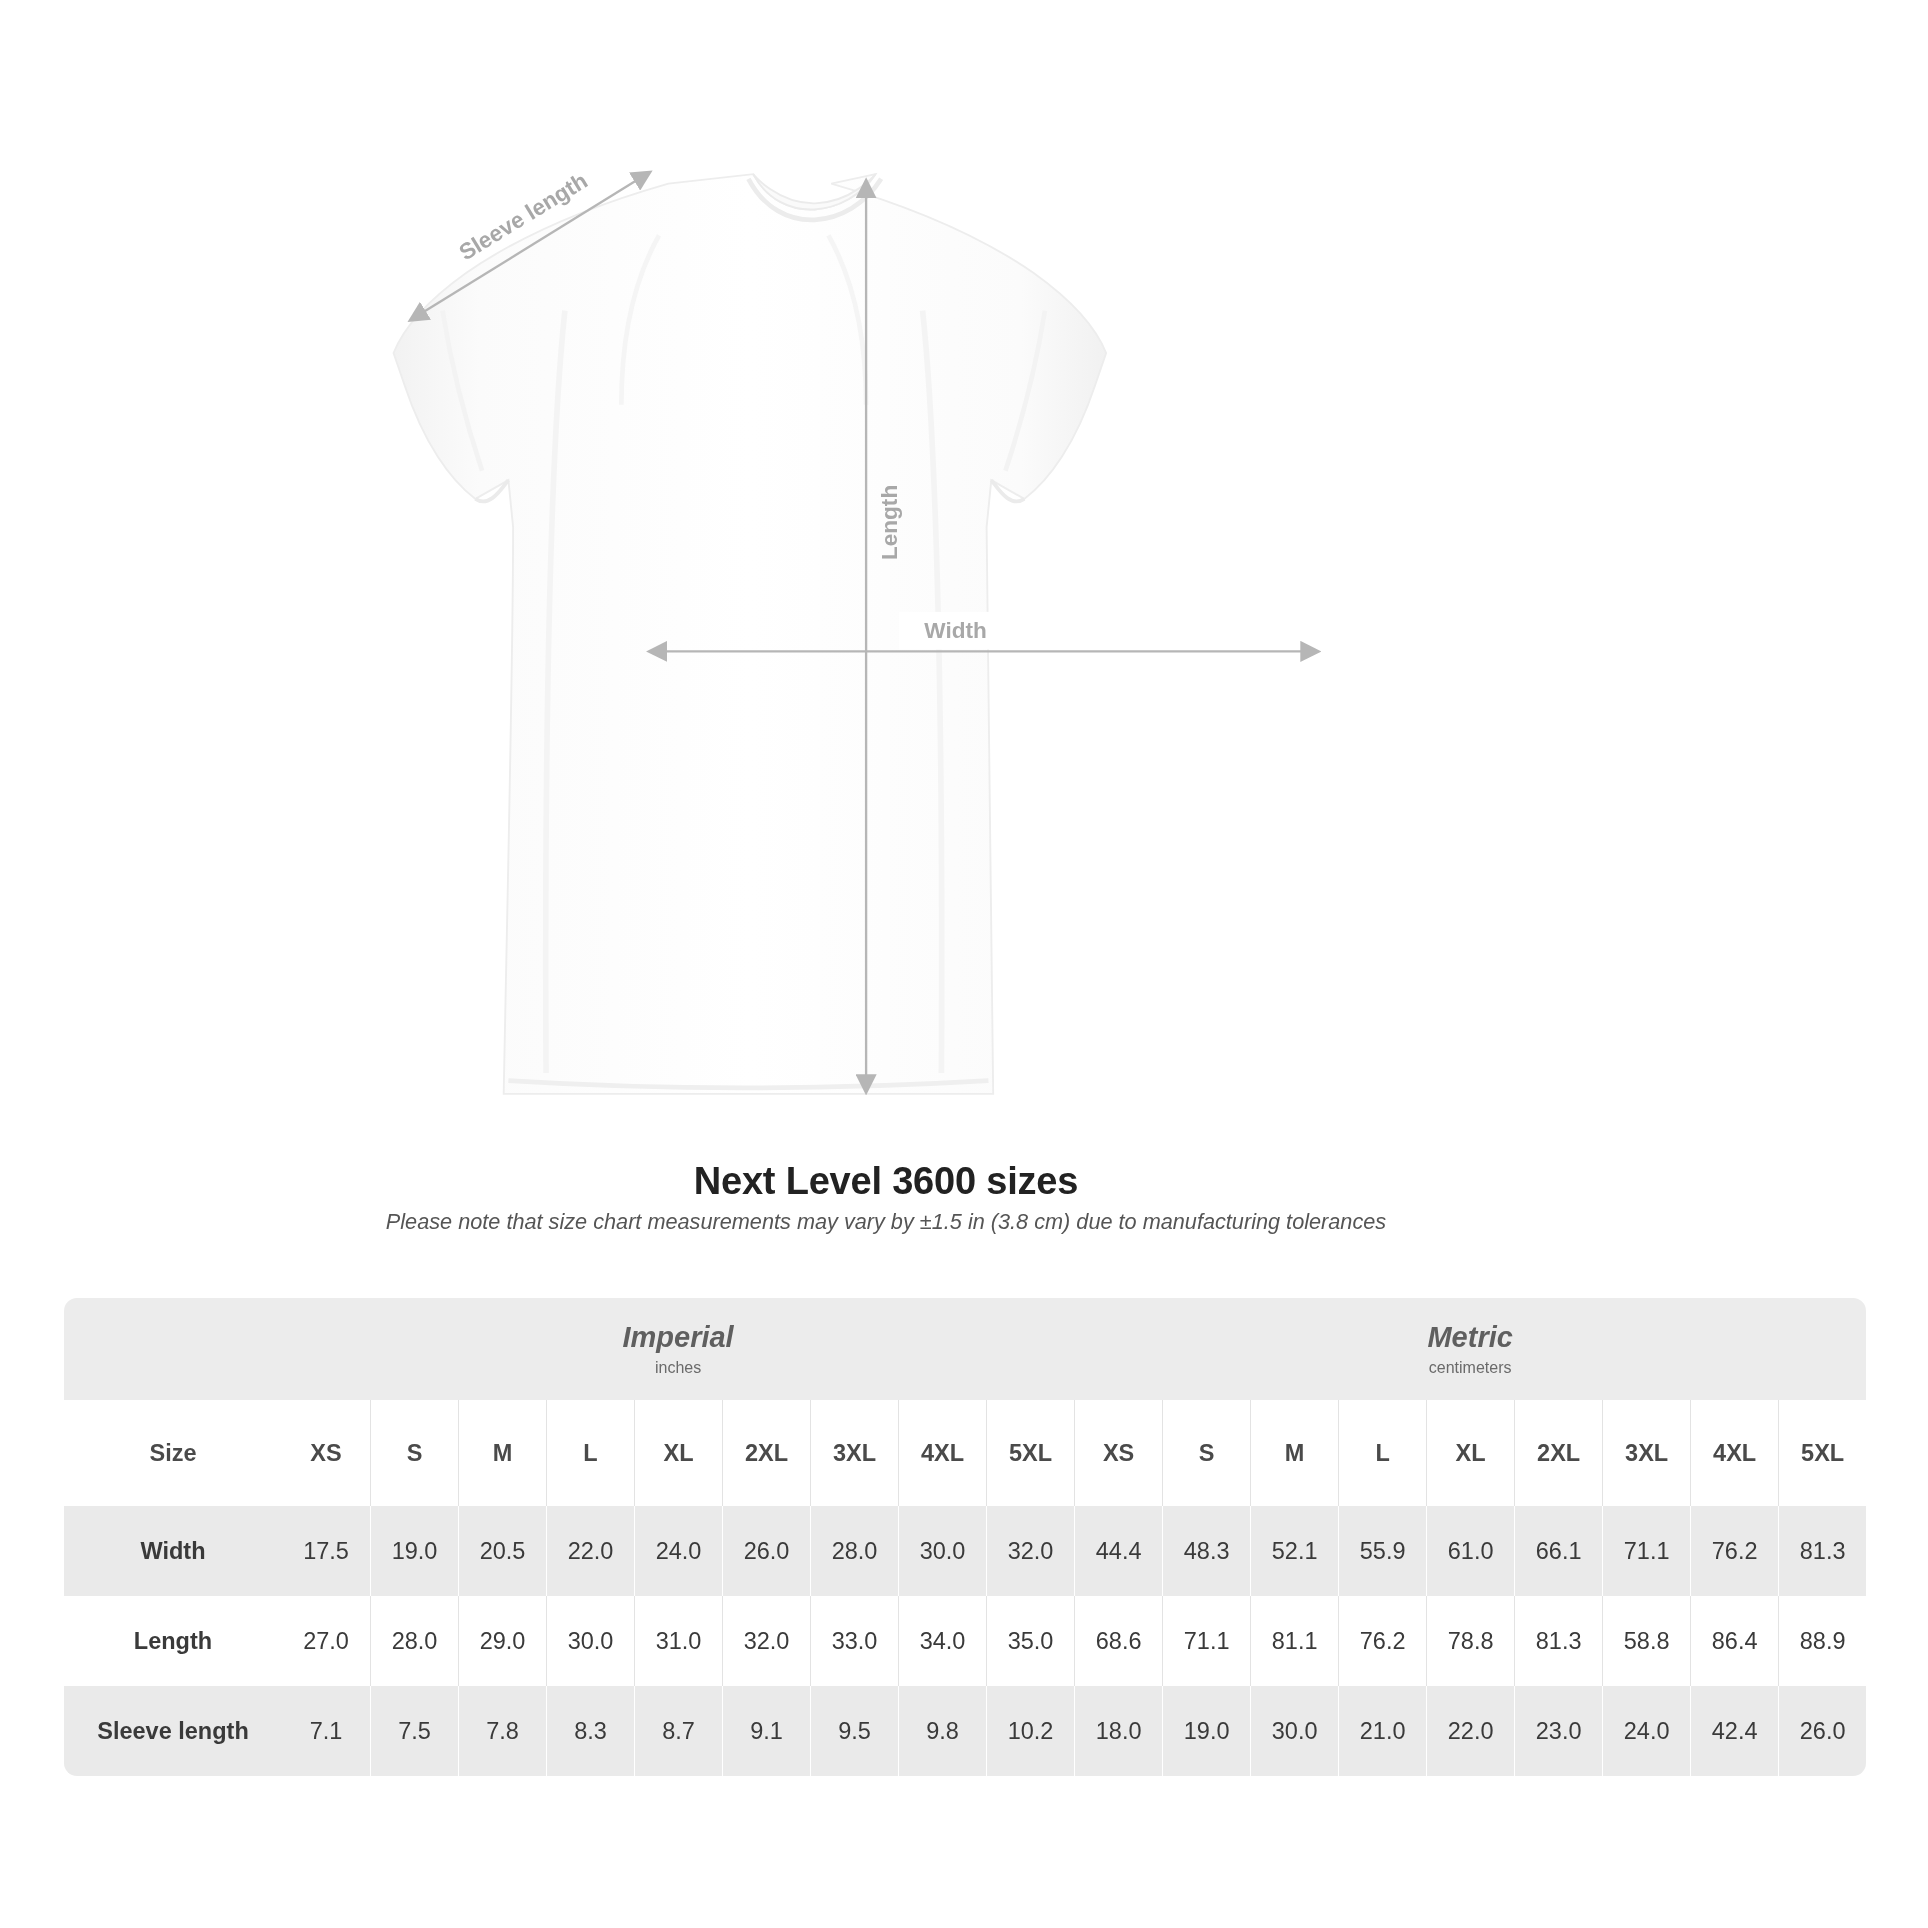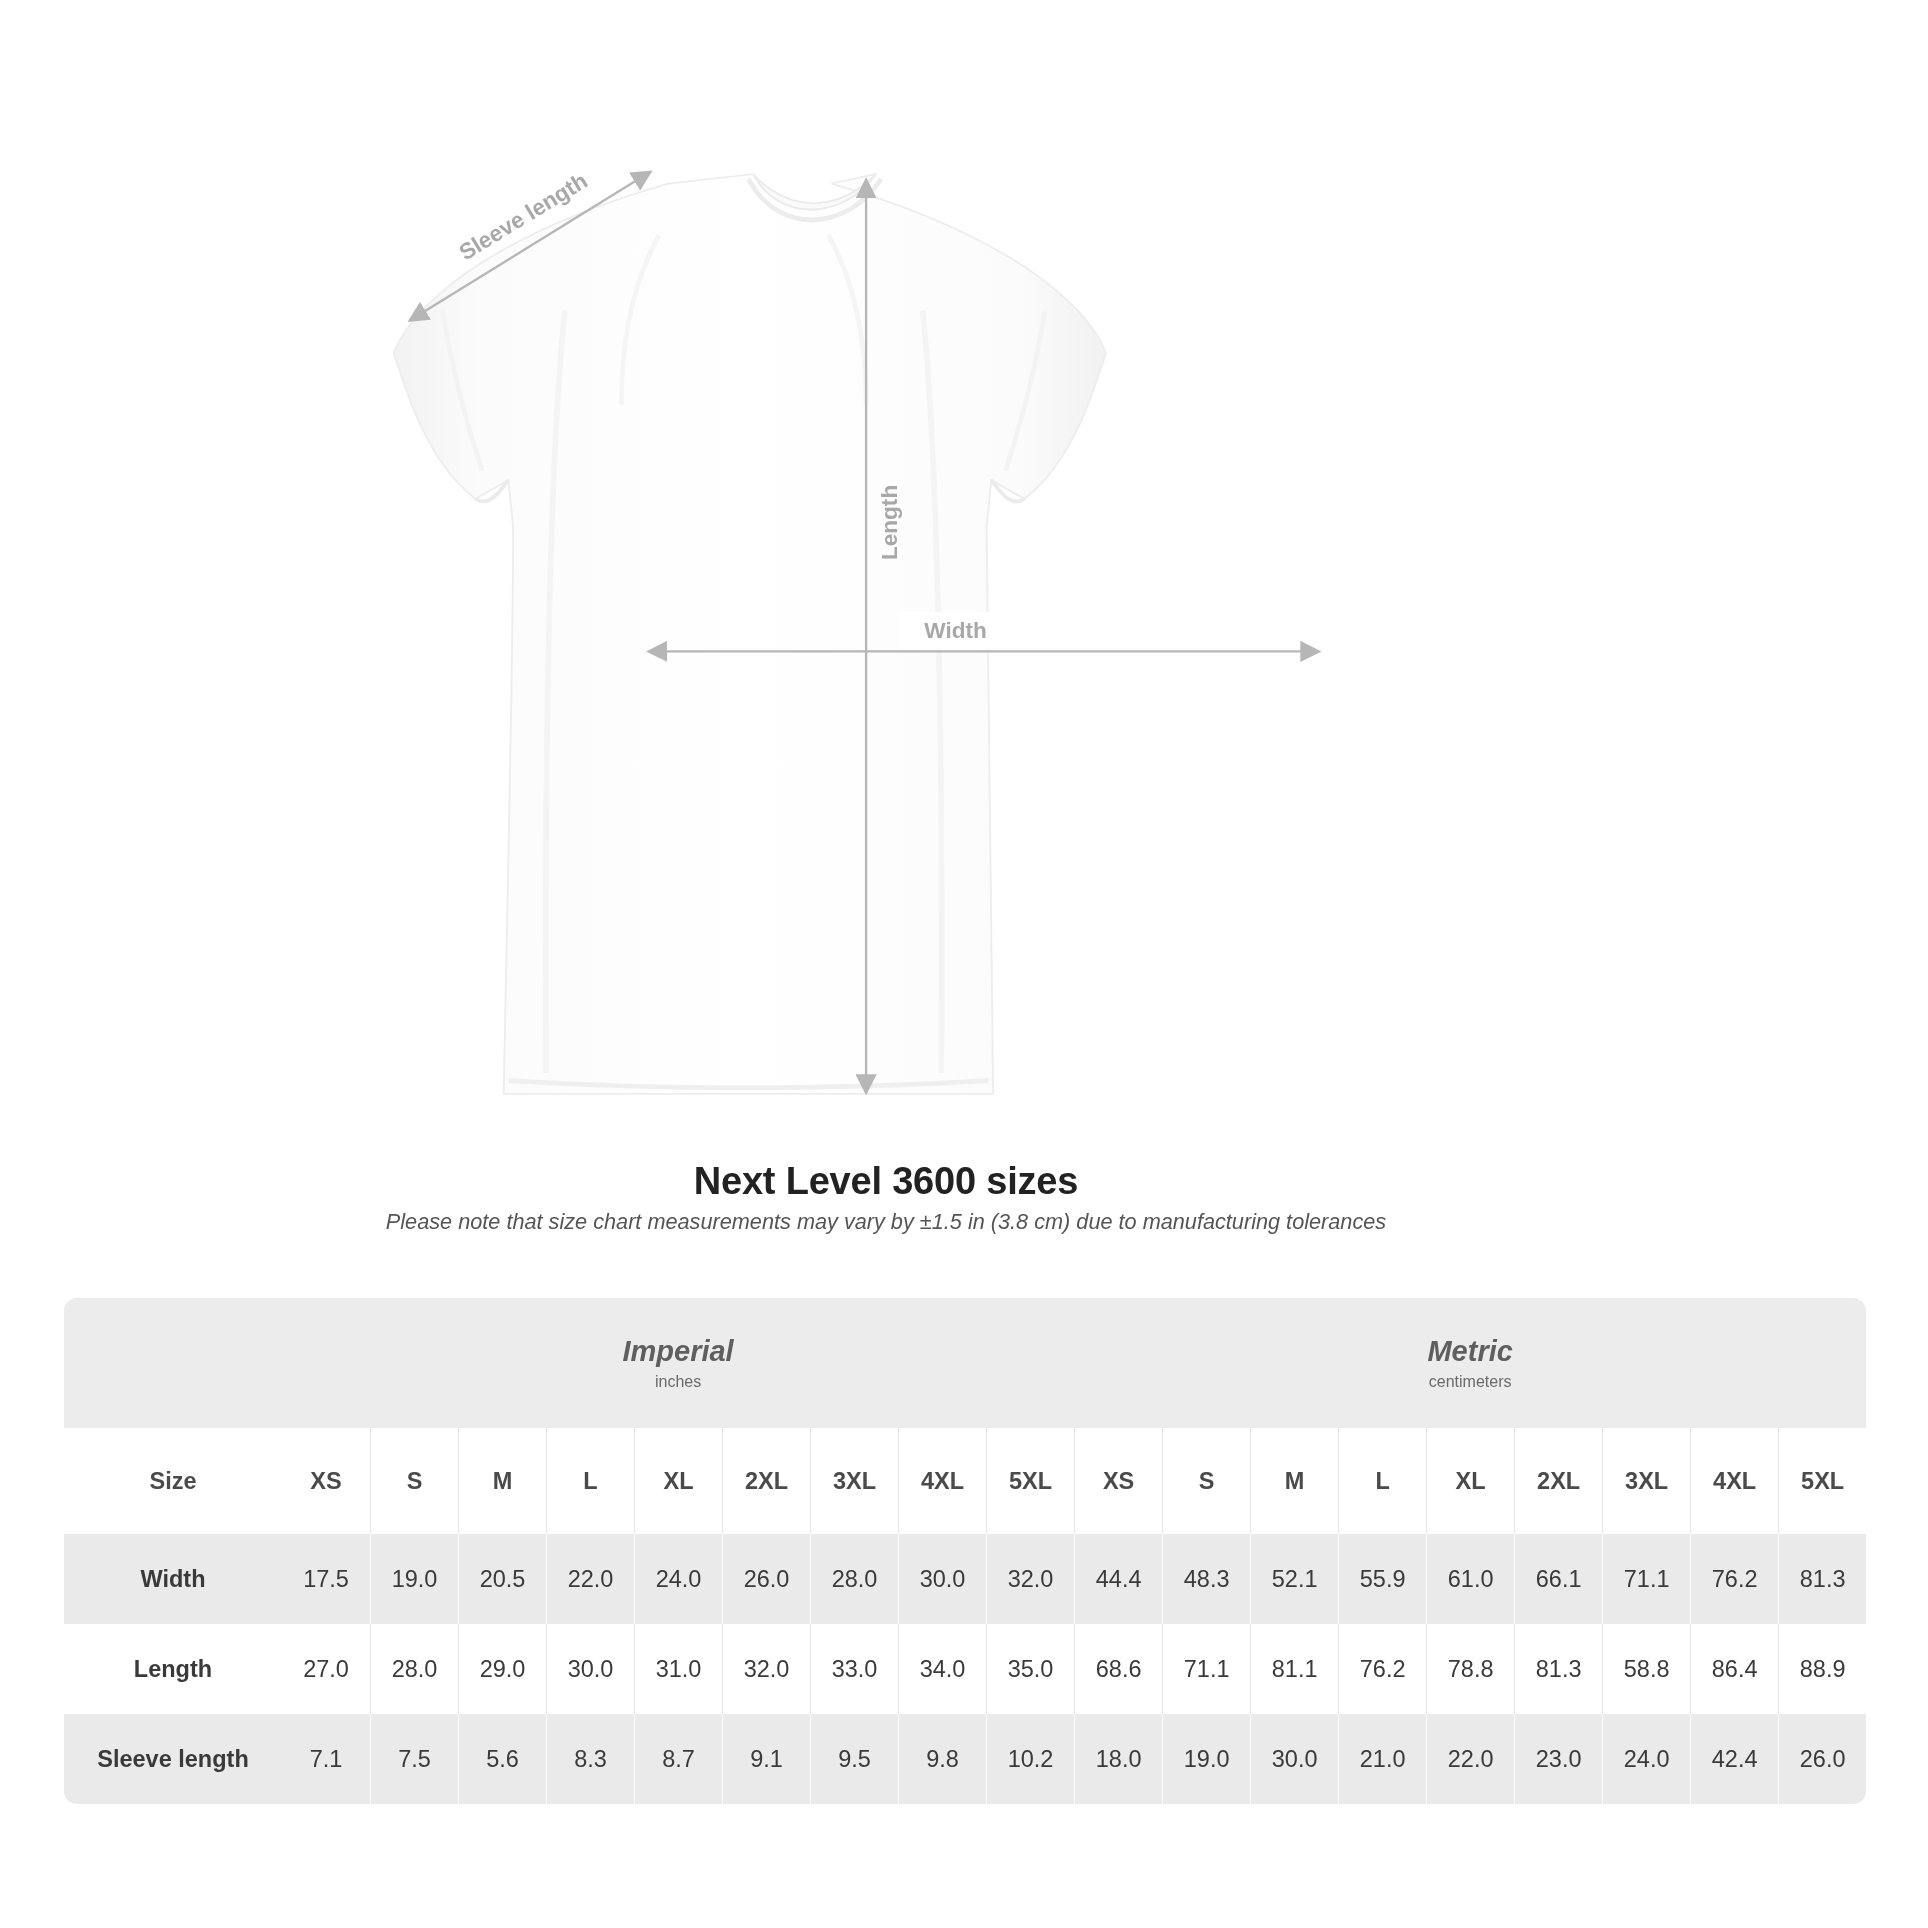--- a/index.html
+++ b/index.html
@@ -67,21 +67,21 @@
     width: 1800px;
     table-layout: fixed;
   }
   table.size-table td, table.size-table th {
     padding: 0;
     margin: 0;
     text-align: center;
     vertical-align: middle;
   }
   .unit-head {
-    height: 130px;
+    height: 102px;
     background: #ececec;
   }
   .unit-head-inner .u-name {
     font-size: 29px;
     font-style: italic;
     font-weight: bold;
     color: #5f5f5f;
   }
   .unit-head-inner .u-sub {
     font-size: 16px;
@@ -303,21 +303,21 @@
             <td class="cell-div">78.8</td>
             <td class="cell-div">81.3</td>
             <td class="cell-div">58.8</td>
             <td class="cell-div">86.4</td>
             <td class="cell-div">88.9</td>
           </tr>
           <tr class="row-band row-shade last">
             <td class="rowlabel">Sleeve length</td>
             <td>7.1</td>
             <td class="cell-div">7.5</td>
-            <td class="cell-div">5.6</td>
+            <td class="cell-div">7.8</td>
             <td class="cell-div">8.3</td>
             <td class="cell-div">8.7</td>
             <td class="cell-div">9.1</td>
             <td class="cell-div">9.5</td>
             <td class="cell-div">9.8</td>
             <td class="cell-div">10.2</td>
             <td class="cell-div">18.0</td>
             <td class="cell-div">19.0</td>
             <td class="cell-div">30.0</td>
             <td class="cell-div">21.0</td>

